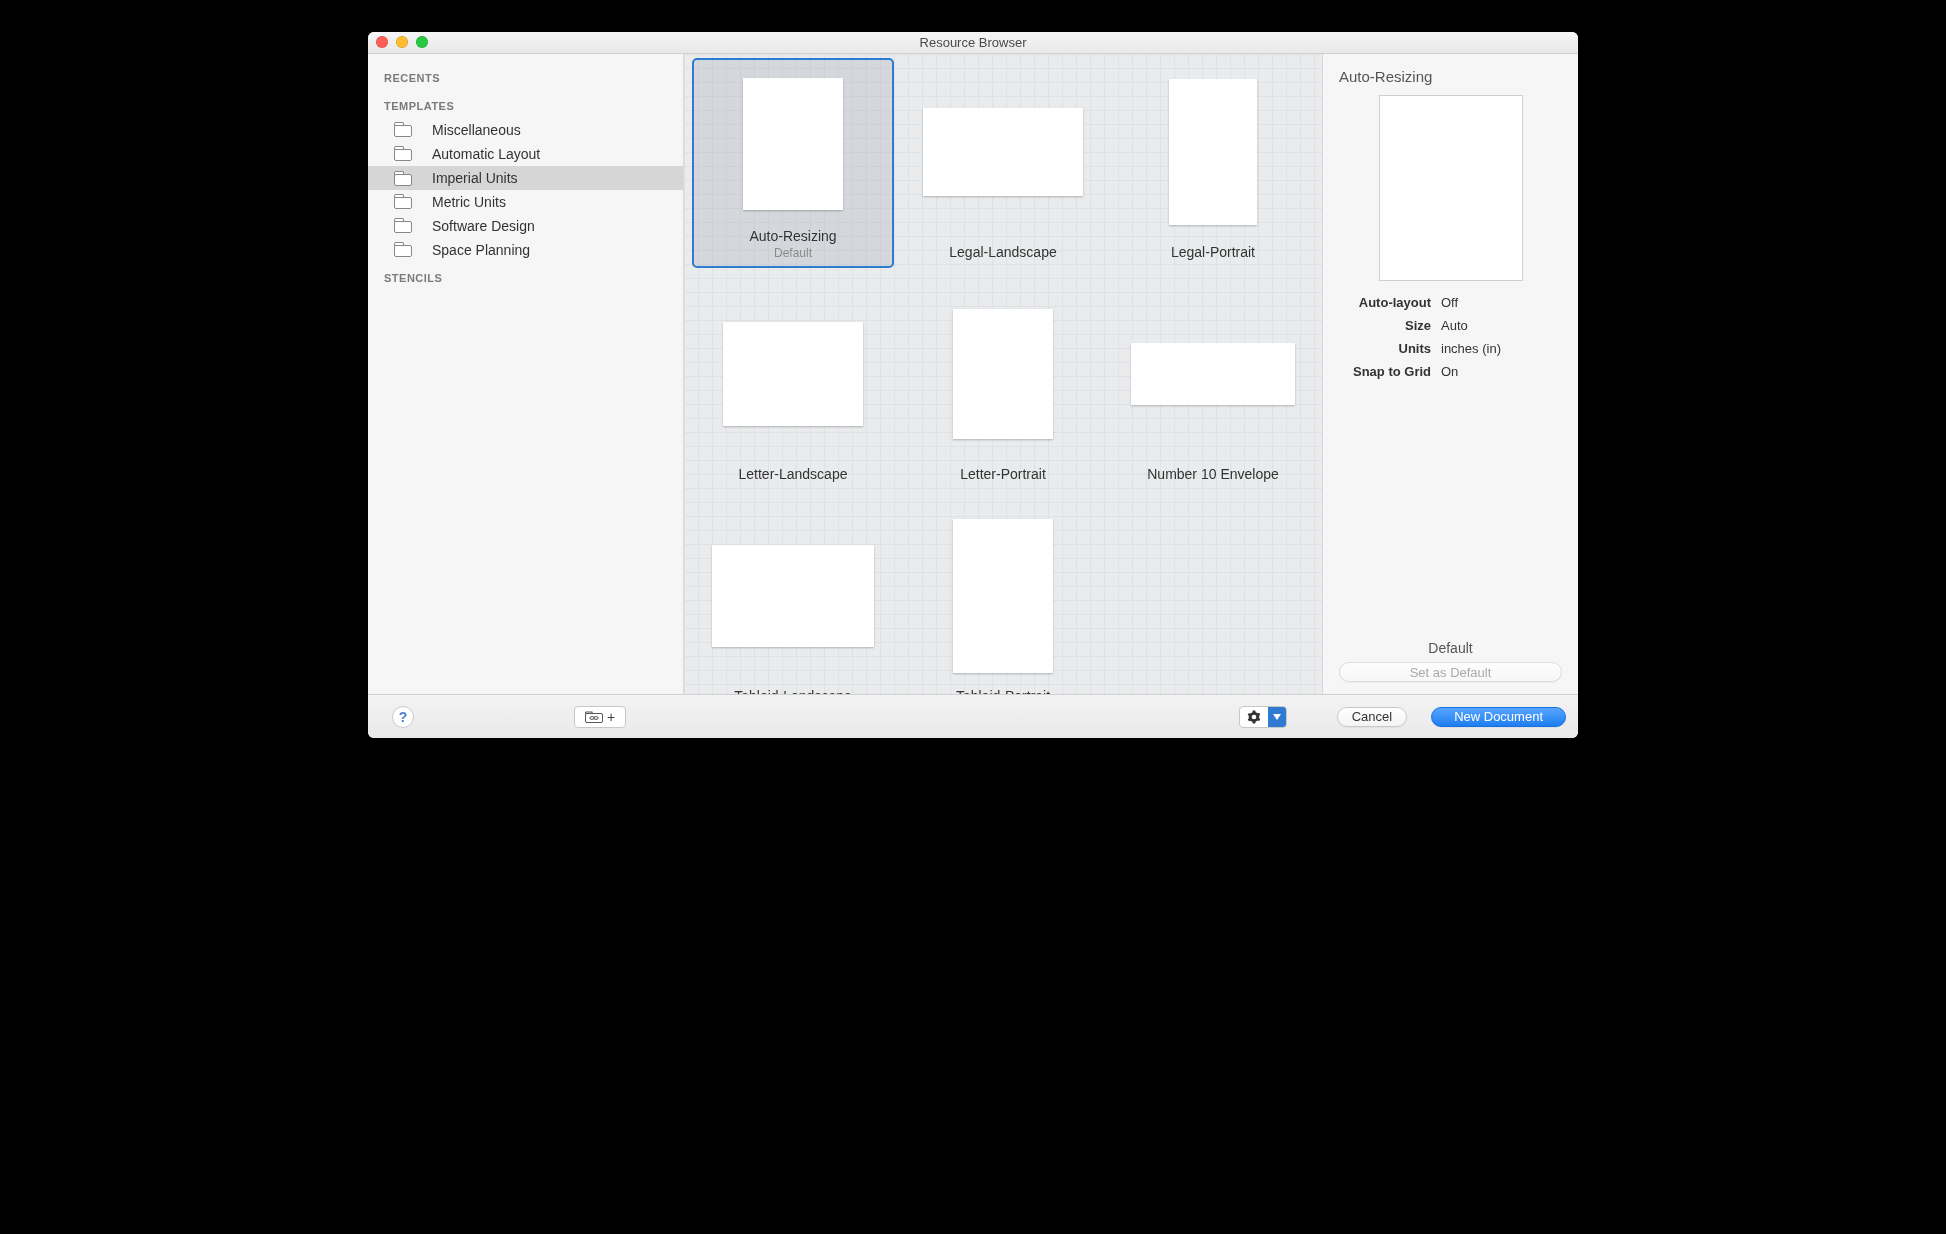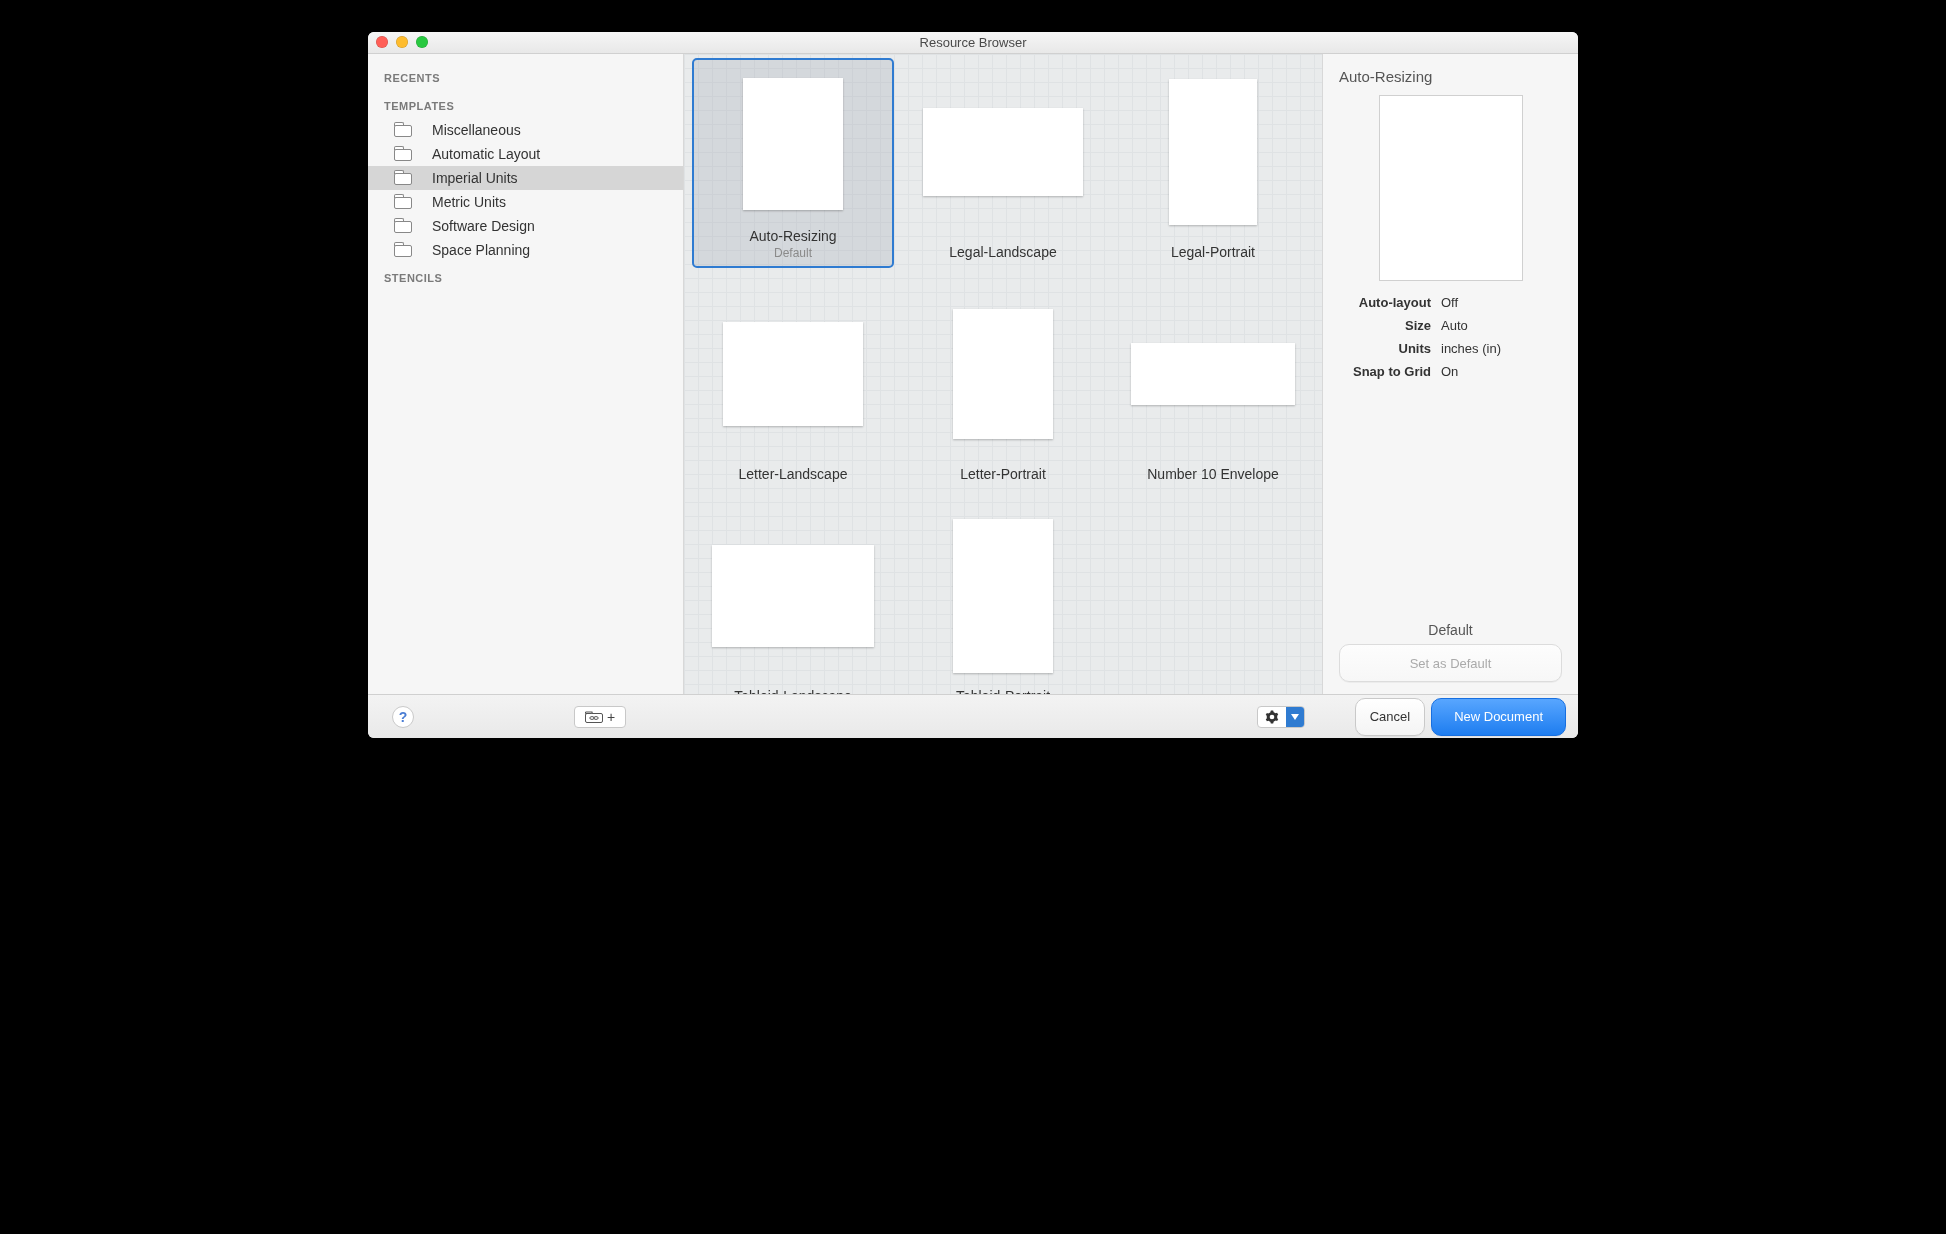--- a/index.html
+++ b/index.html
@@ -68,20 +68,21 @@
     display: flex;
     align-items: center;
     gap: 20px;
     padding: 4px 16px 4px 26px;
     font-size: 14px;
     color: #333;
     cursor: default;
   }
   .sb-item.selected {
     background: #d6d6d6;
+    align-items: flex-end;
   }
   .folder-icon {
     width: 18px; height: 14px; display: inline-block; position: relative;
   }
   .folder-icon::before {
     content: "";
     position: absolute;
     width: 8px; height: 3px;
     border: 1px solid #888;
     border-bottom: none;
@@ -165,21 +166,21 @@
     border: 1px solid #d0d0d0;
     margin-bottom: 14px;
   }
   .kv { display: grid; grid-template-columns: 92px 1fr; gap: 8px 10px; font-size: 13px; }
   .kv .k { text-align: right; color: #333; font-weight: 600; }
   .kv .v { color: #333; }
   .insp-spacer { flex: 1; }
   .def-label { text-align: center; font-size: 14px; color: #555; margin-bottom: 6px; }
   .btn {
     display: inline-flex; align-items: center; justify-content: center;
-    height: 38px; padding: 0 14px;
+    height: 20px; padding: 0 14px;
     background: linear-gradient(#ffffff,#f4f4f4);
     border: 1px solid #c9c9c9;
     border-radius: 10px;
     font-size: 13px;
     color: #333;
     box-shadow: 0 1px 0 rgba(0,0,0,0.04);
     cursor: default;
   }
   .btn.disabled { color: #aaa; background: linear-gradient(#fdfdfd,#f7f7f7); border-color: #dcdcdc; }
   .btn.primary {
@@ -220,21 +221,21 @@
     height: 22px;
     border: 1px solid #c8c8c8;
     border-radius: 4px;
     overflow: hidden;
     background: #fff;
     margin-left: auto;
   }
   .gear-dd .g { width: 28px; display:flex;align-items:center;justify-content:center; }
   .gear-dd .dd { width: 18px; background:#2f7bd1;display:flex;align-items:center;justify-content:center; }
   .gear-dd .dd svg path { fill:#fff; }
-  .right-buttons { display: flex; gap: 6px; padding-left: 40px; }
+  .right-buttons { display: flex; gap: 24px; padding-left: 40px; }
 </style>
 </head>
 <body>
 
 <div class="window">
   <div class="titlebar">
     <div class="traffic">
       <span class="tl-close"></span>
       <span class="tl-min"></span>
       <span class="tl-zoom"></span>

